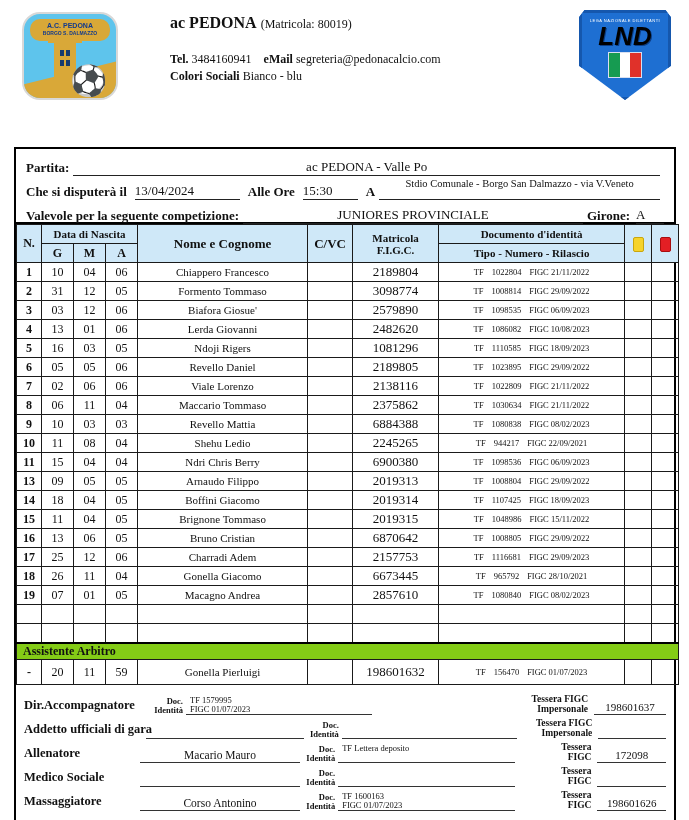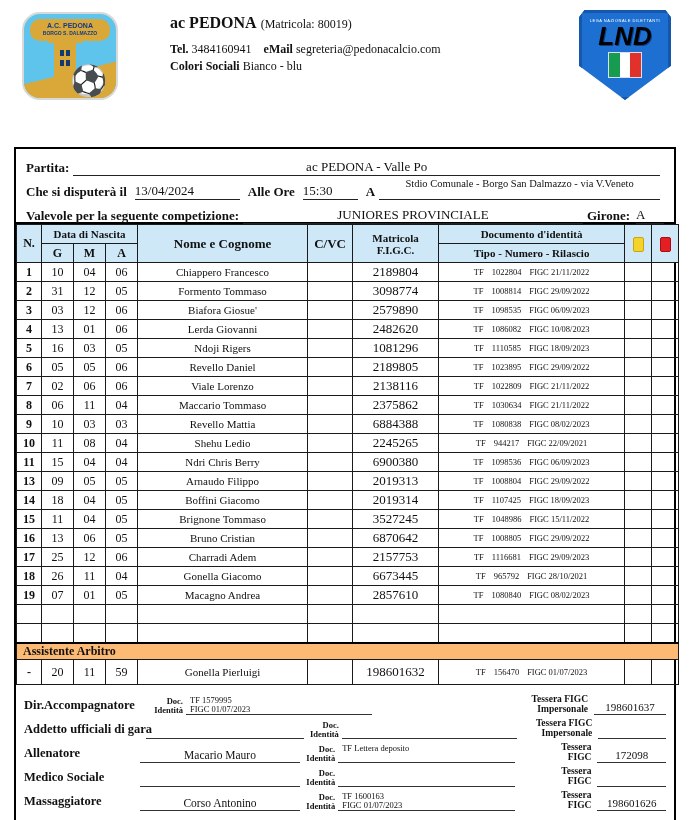--- a/index.html
+++ b/index.html
@@ -29,21 +29,21 @@
     content:""; position:absolute; left:-6px; top:-7px; width:34px; height:8px; background:#d9a838;
   }
   .club-badge .hill {
     position:absolute; left:0px; bottom:-14px; width:120px; height:42px; background:#d9a838;
     transform:rotate(-14deg);
   }
   .club-badge .ball { position:absolute; right:8px; bottom:2px; font-size:30px; line-height:30px; color:#000; }
   .club-badge .win { position:absolute; left:36px; top:36px; width:4px; height:6px; background:#163a6e; box-shadow:6px 0 0 #163a6e, 0 10px 0 #163a6e, 6px 10px 0 #163a6e; }
 
   .club-info { position:absolute; left:170px; top:6px; width:360px; line-height:17px; }
-  .club-info .row1 { margin-bottom:8px; }
+  .club-info .row1 { margin-bottom:18px; }
   .club-name { font-weight:bold; font-size:16px; }
   .club-matricola { font-size:12px; }
   .club-line { font-size:12px; }
   .lbl-b { font-weight:bold; }
 
   .lnd-logo {
     position:absolute; right:18px; top:2px; width:92px; height:90px;
     background:#1e6fd2; border:3px solid #1557ad;
     clip-path:polygon(6% 0%, 94% 0%, 100% 8%, 100% 62%, 50% 100%, 0% 62%, 0% 8%);
     text-align:center;
@@ -88,21 +88,21 @@
   .card-r { background:#e31f24; border:1px solid #a90d10; }
 
   td.c-n { font-weight:bold; font-size:12px; }
   td.c-d { font-size:12px; }
   td.c-name { text-align:left; padding-left:10px; font-size:11px; }
   td.c-matr { font-size:13px; }
   td.c-doc { text-align:left; padding-left:8px; font-size:8.5px; }
   td.c-doc .sp { display:inline-block; width:8px; }
 
   tr.band-row td {
-    background:#fdba74; text-align:left; font-weight:bold; font-size:12px;
+    background:#84cc16; text-align:left; font-weight:bold; font-size:12px;
     padding-left:6px; height:17px; border-top:2px solid #000;
   }
   tbody#assistant-body td { height:25px; }
 
   
   .staff { position:relative; padding:6px 8px 17px 8px; }
   .staff-row { display:flex; align-items:flex-end; height:24px; }
   .s-role { width:122px; font-weight:bold; font-size:12.5px; padding-bottom:2px; white-space:nowrap; }
   .s-name { width:168px; text-align:center; font-size:11.5px; border-bottom:1.5px solid #333; height:15px; line-height:14px;}
   .s-doclabel { width:40px; font-weight:bold; font-size:8.5px; line-height:8.5px; text-align:right; padding:0 3px 1px 0; }
@@ -376,21 +376,21 @@
           <td class="c-d"></td>
           <td class="c-d"></td>
         </tr>
         <tr>
           <td class="c-n">15</td>
           <td class="c-d">11</td>
           <td class="c-d">04</td>
           <td class="c-d">05</td>
           <td class="c-name">Brignone Tommaso</td>
           <td class="c-d"></td>
-          <td class="c-matr">3527245</td>
+          <td class="c-matr">2019315</td>
           <td class="c-doc"><span>TF</span><span class="sp"></span><span>1048986</span><span class="sp"></span><span>FIGC 15/11/2022</span></td>
           <td class="c-d"></td>
           <td class="c-d"></td>
         </tr>
         <tr>
           <td class="c-n">16</td>
           <td class="c-d">13</td>
           <td class="c-d">06</td>
           <td class="c-d">05</td>
           <td class="c-name">Bruno Cristian</td>

